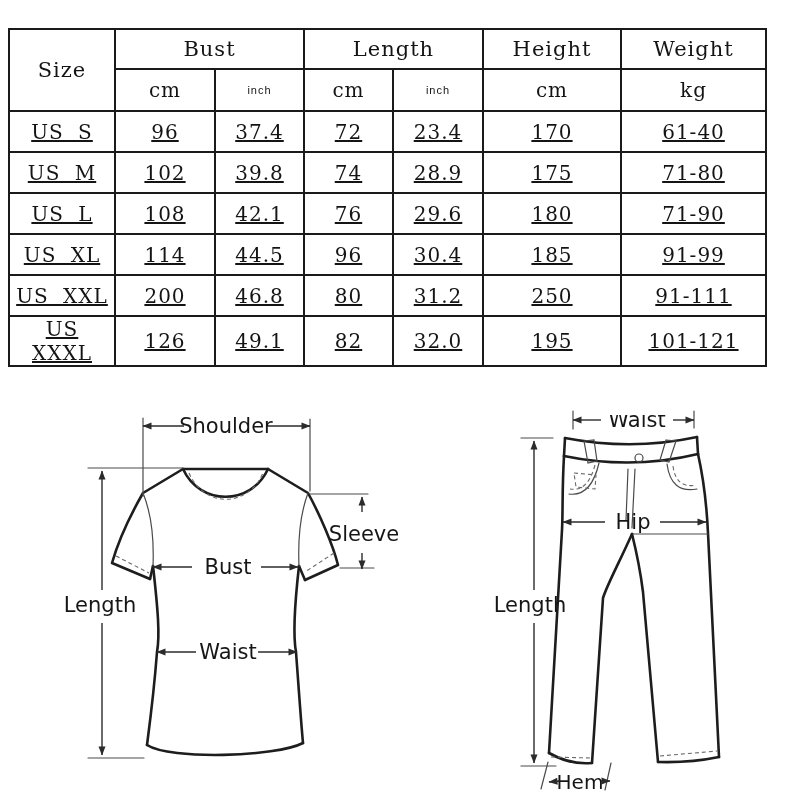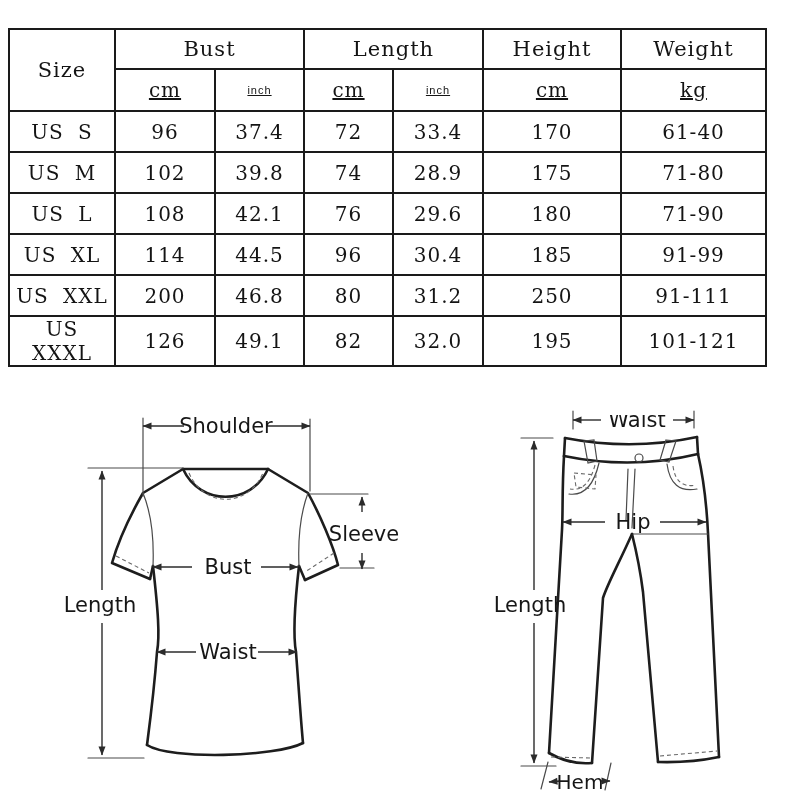--- a/index.html
+++ b/index.html
@@ -3,22 +3,22 @@
 <meta charset="utf-8">
 <style>
   html,body{margin:0;padding:0;background:#ffffff;}
   .stage{position:relative;width:800px;height:800px;background:#ffffff;overflow:hidden;
          font-family:"DejaVu Serif",serif;color:#141414;}
   table.size-chart{position:absolute;left:8px;top:28px;width:757px;border-collapse:collapse;
          table-layout:fixed;background:#ffffff;}
   table.size-chart th,table.size-chart td{border:2px solid #1a1a1a;text-align:center;
          vertical-align:middle;font-weight:normal;padding:0;letter-spacing:1px;}
   tr.hdr-row{height:40px;}
-  tr.unit-row{height:42px;text-decoration:underline;}
-  tr.data-row{height:41px;}
+  tr.unit-row{height:42px;}
+  tr.data-row{height:41px;text-decoration:underline;}
   .hdr{font-size:21px;}
   .unit{font-size:20px;}
   .unit-inch{font-family:"Liberation Sans",sans-serif;font-size:11px;letter-spacing:0.5px;}
   .cell{font-size:20px;}
   .size-cell{word-spacing:7px;}
   svg.diagrams{position:absolute;left:0;top:390px;}
   .g{stroke:#1d1d1d;stroke-width:2.6;fill:none;stroke-linecap:round;stroke-linejoin:round;}
   .t{stroke:#4a4a4a;stroke-width:1.2;fill:none;stroke-linecap:round;}
   .d{stroke:#6a6a6a;stroke-width:1.1;fill:none;stroke-dasharray:4 3;}
   .m{stroke:#2b2b2b;stroke-width:1.4;fill:none;}
@@ -54,21 +54,21 @@
       <td class="unit">cm</td>
       <td class="unit-inch">inch</td>
       <td class="unit">cm</td>
       <td class="unit">kg</td>
     </tr>
     <tr class="data-row">
       <td class="cell size-cell">US S</td>
       <td class="cell">96</td>
       <td class="cell">37.4</td>
       <td class="cell">72</td>
-      <td class="cell">33.4</td>
+      <td class="cell">23.4</td>
       <td class="cell">170</td>
       <td class="cell">61-40</td>
     </tr>
     <tr class="data-row">
       <td class="cell size-cell">US M</td>
       <td class="cell">102</td>
       <td class="cell">39.8</td>
       <td class="cell">74</td>
       <td class="cell">28.9</td>
       <td class="cell">175</td>

